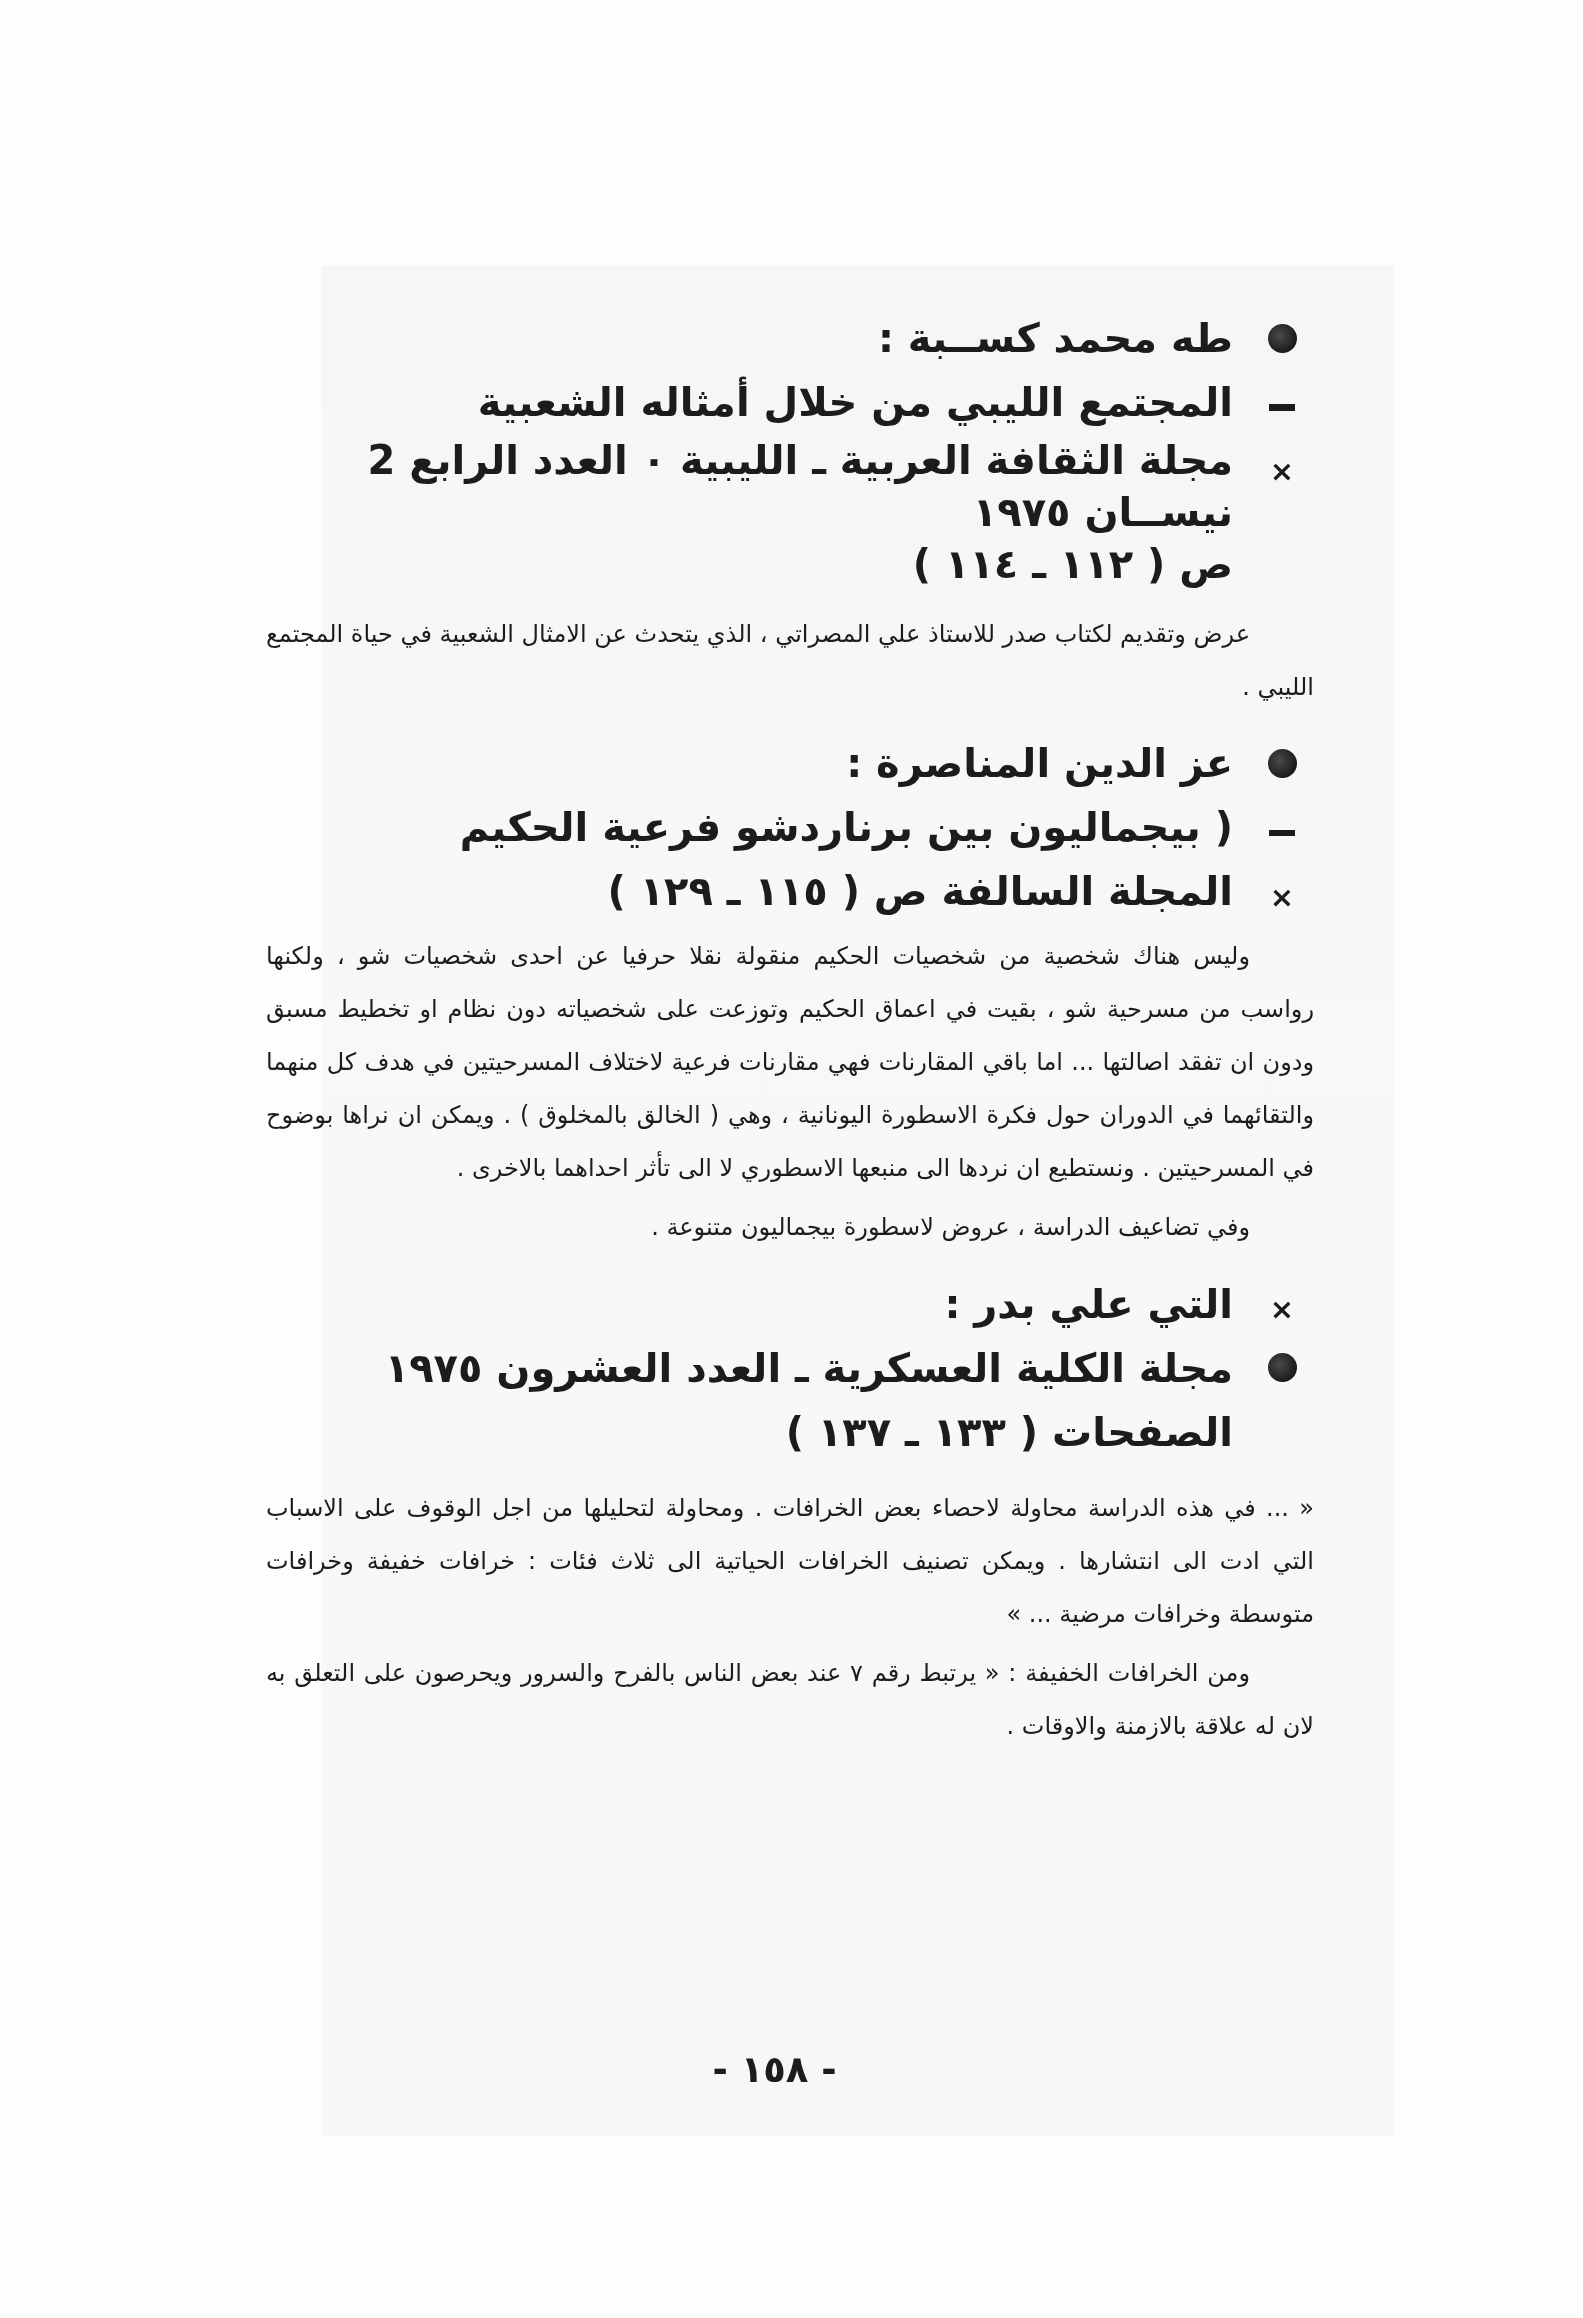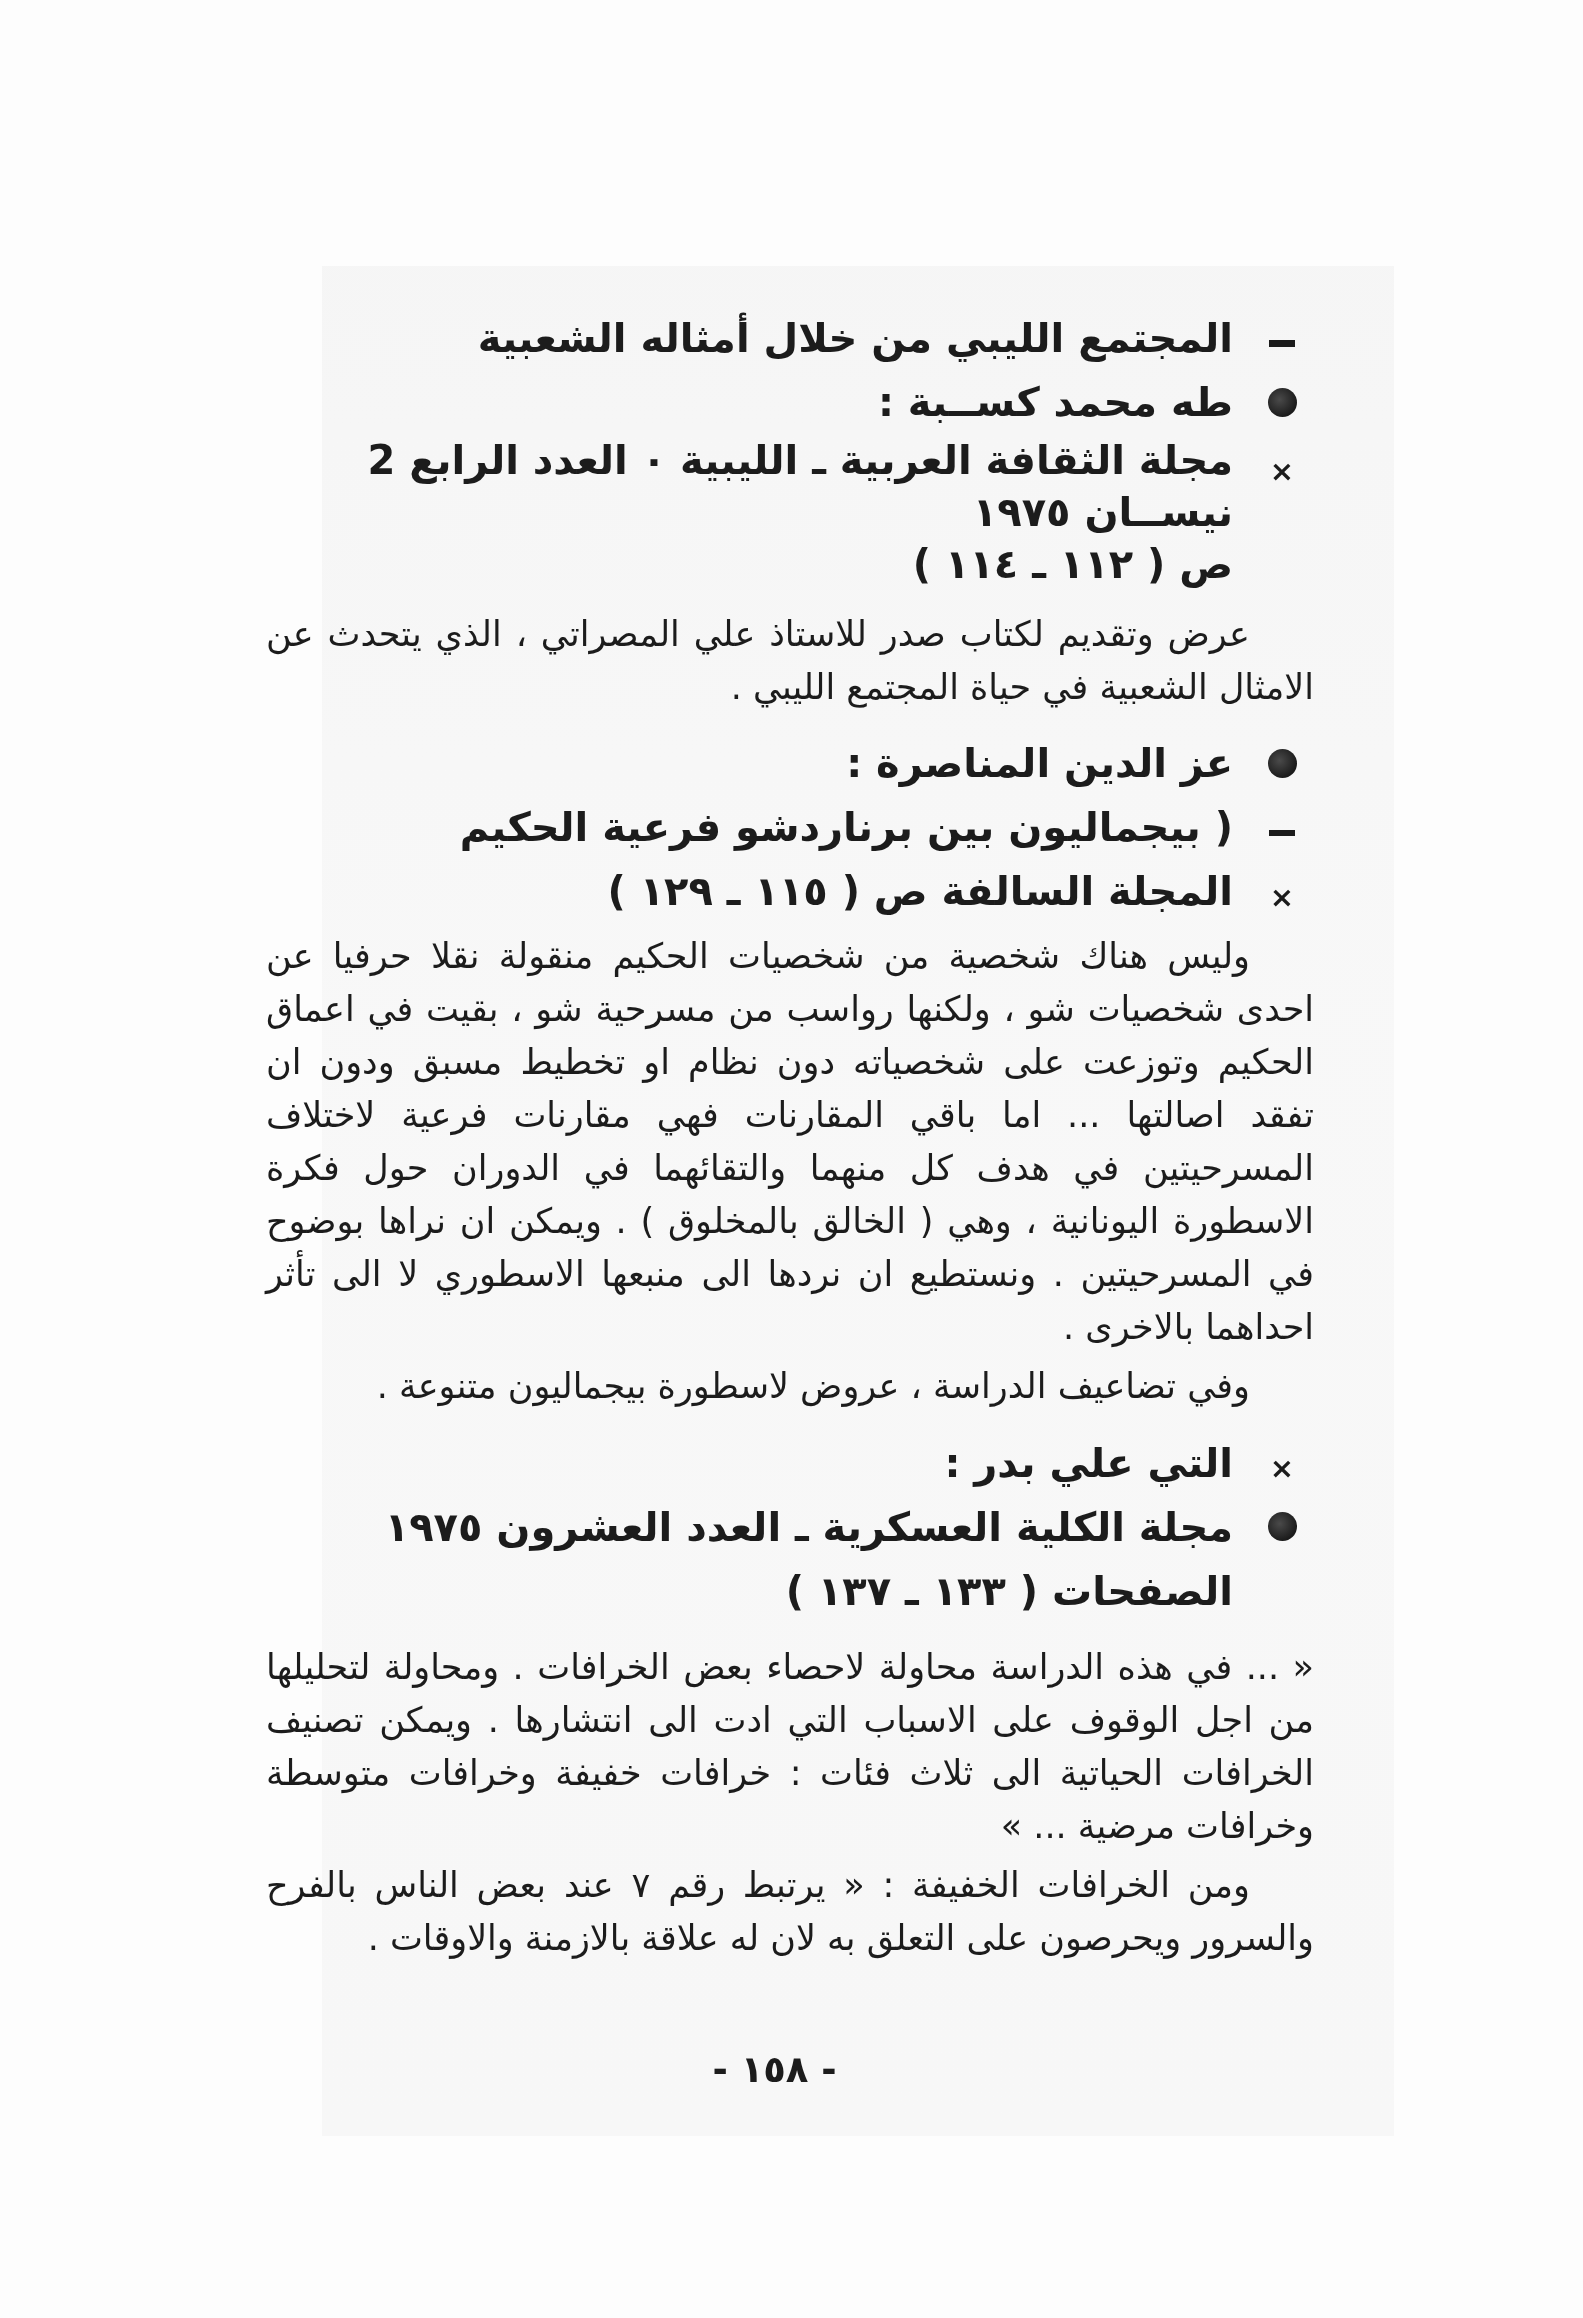--- a/index.html
+++ b/index.html
@@ -63,21 +63,21 @@
       margin-top: 11.3px;
     }
     .marker .cross {
       font-size: 29px;
       font-weight: bold;
       color: #1b1b1b;
       line-height: 1;
       margin-top: 11.3px;
     }
     .para {
-      font-size: 35px;
+      font-size: 24px;
       line-height: 53px;
       text-align: justify;
       text-align-last: right;
       padding-right: 0;
       margin: 6.4px 0;
     }
     .para .indent {
       display: inline-block;
       width: 64px;
     }
@@ -97,29 +97,29 @@
   </style>
 </head>
 <body>
 
 <div class="scan-area"></div>
 
 <div class="page">
 
   <div class="row bold">
     <span class="marker">
+        <span class="dot"></span>
+      </span>
+    <span>طه محمد كســبة :</span>
+  </div>
+  <div class="row bold">
+    <span class="marker">
         <span class="dash"></span>
       </span>
     <span>المجتمع الليبي من خلال أمثاله الشعبية</span>
-  </div>
-  <div class="row bold">
-    <span class="marker">
-        <span class="dot"></span>
-      </span>
-    <span>طه محمد كســبة :</span>
   </div>
   <div class="row bold">
     <span class="marker">
         <span class="cross">×</span>
       </span>
     <div style="line-height:52px;">مجلة الثقافة العربية ـ الليبية ٠ العدد الرابع 2 نيســان ١٩٧٥</div>
     <div style="line-height:52px;">ص ( ١١٢ ـ ١١٤ )</div>
   </div>
   <div class="gap-s"></div>
   <div class="para">

